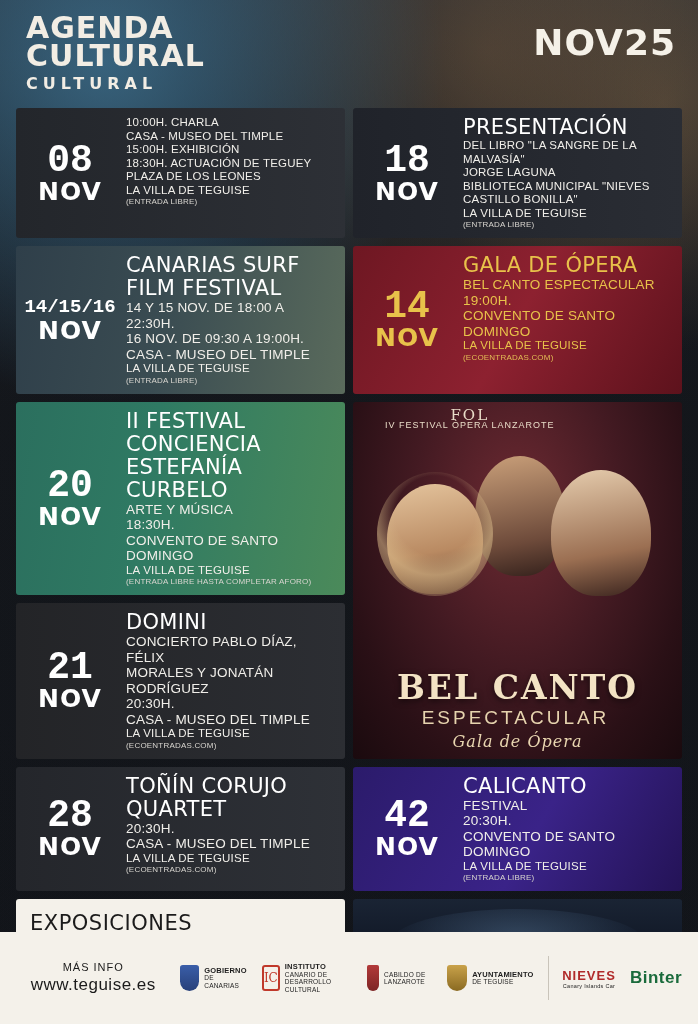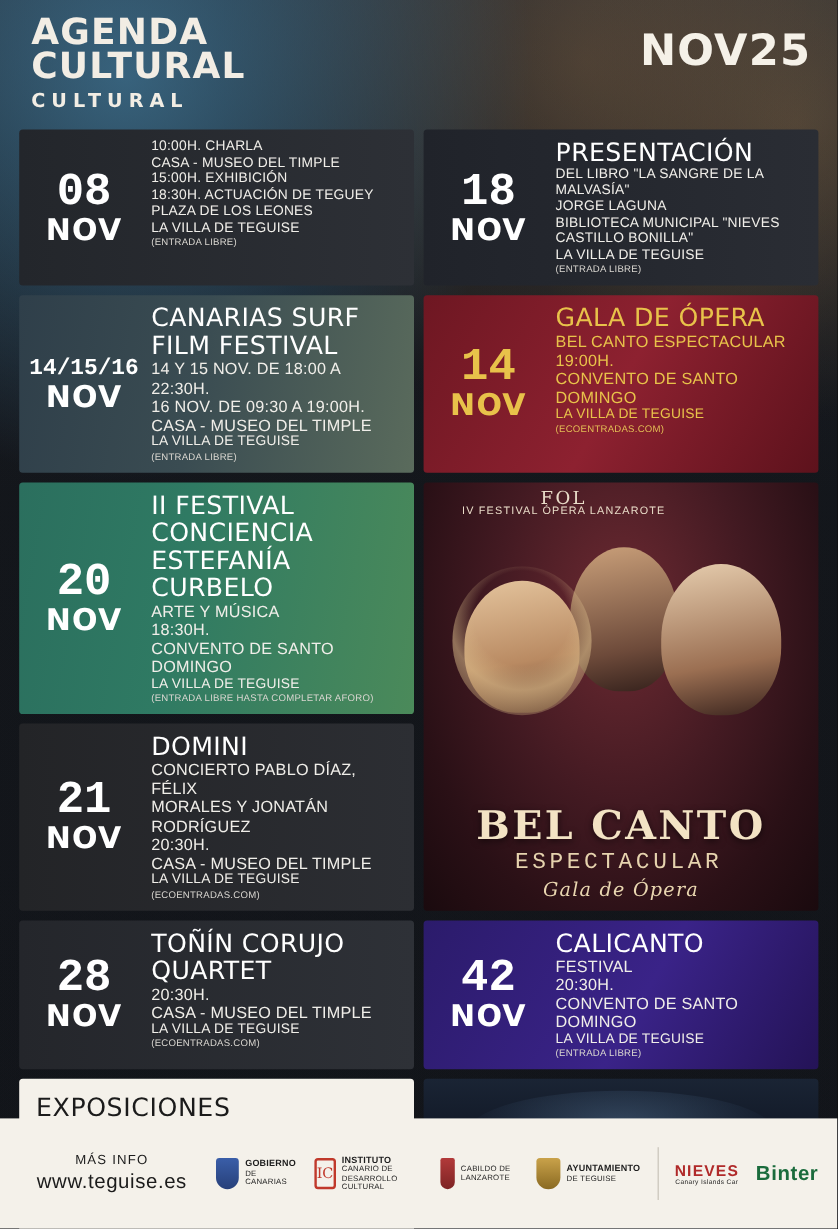--- a/index.html
+++ b/index.html
@@ -164,21 +164,21 @@
     position: absolute; left: 0; right: 0; bottom: 52px;
     text-align: center;
     font-family: "DejaVu Serif", serif;
     font-size: 33px; font-weight: bold; letter-spacing: 2px;
     color: #f3e3c4;
     text-shadow: 0 2px 6px rgba(0,0,0,0.6);
   }
   .bc-sub {
     position: absolute; left: 0; right: 4px; bottom: 30px;
     text-align: center;
-    font-family: Liberation Mono, monospace;
+    font-family: Liberation Sans, sans-serif;
     font-size: 19px; letter-spacing: 3px;
     color: #e6d3ae;
   }
   .bc-sub2 {
     position: absolute; left: 0; right: 0; bottom: 8px;
     text-align: center;
     font-family: "DejaVu Serif", serif;
     font-style: italic;
     font-size: 16px; letter-spacing: 1px;
     color: #e9d6b0;

